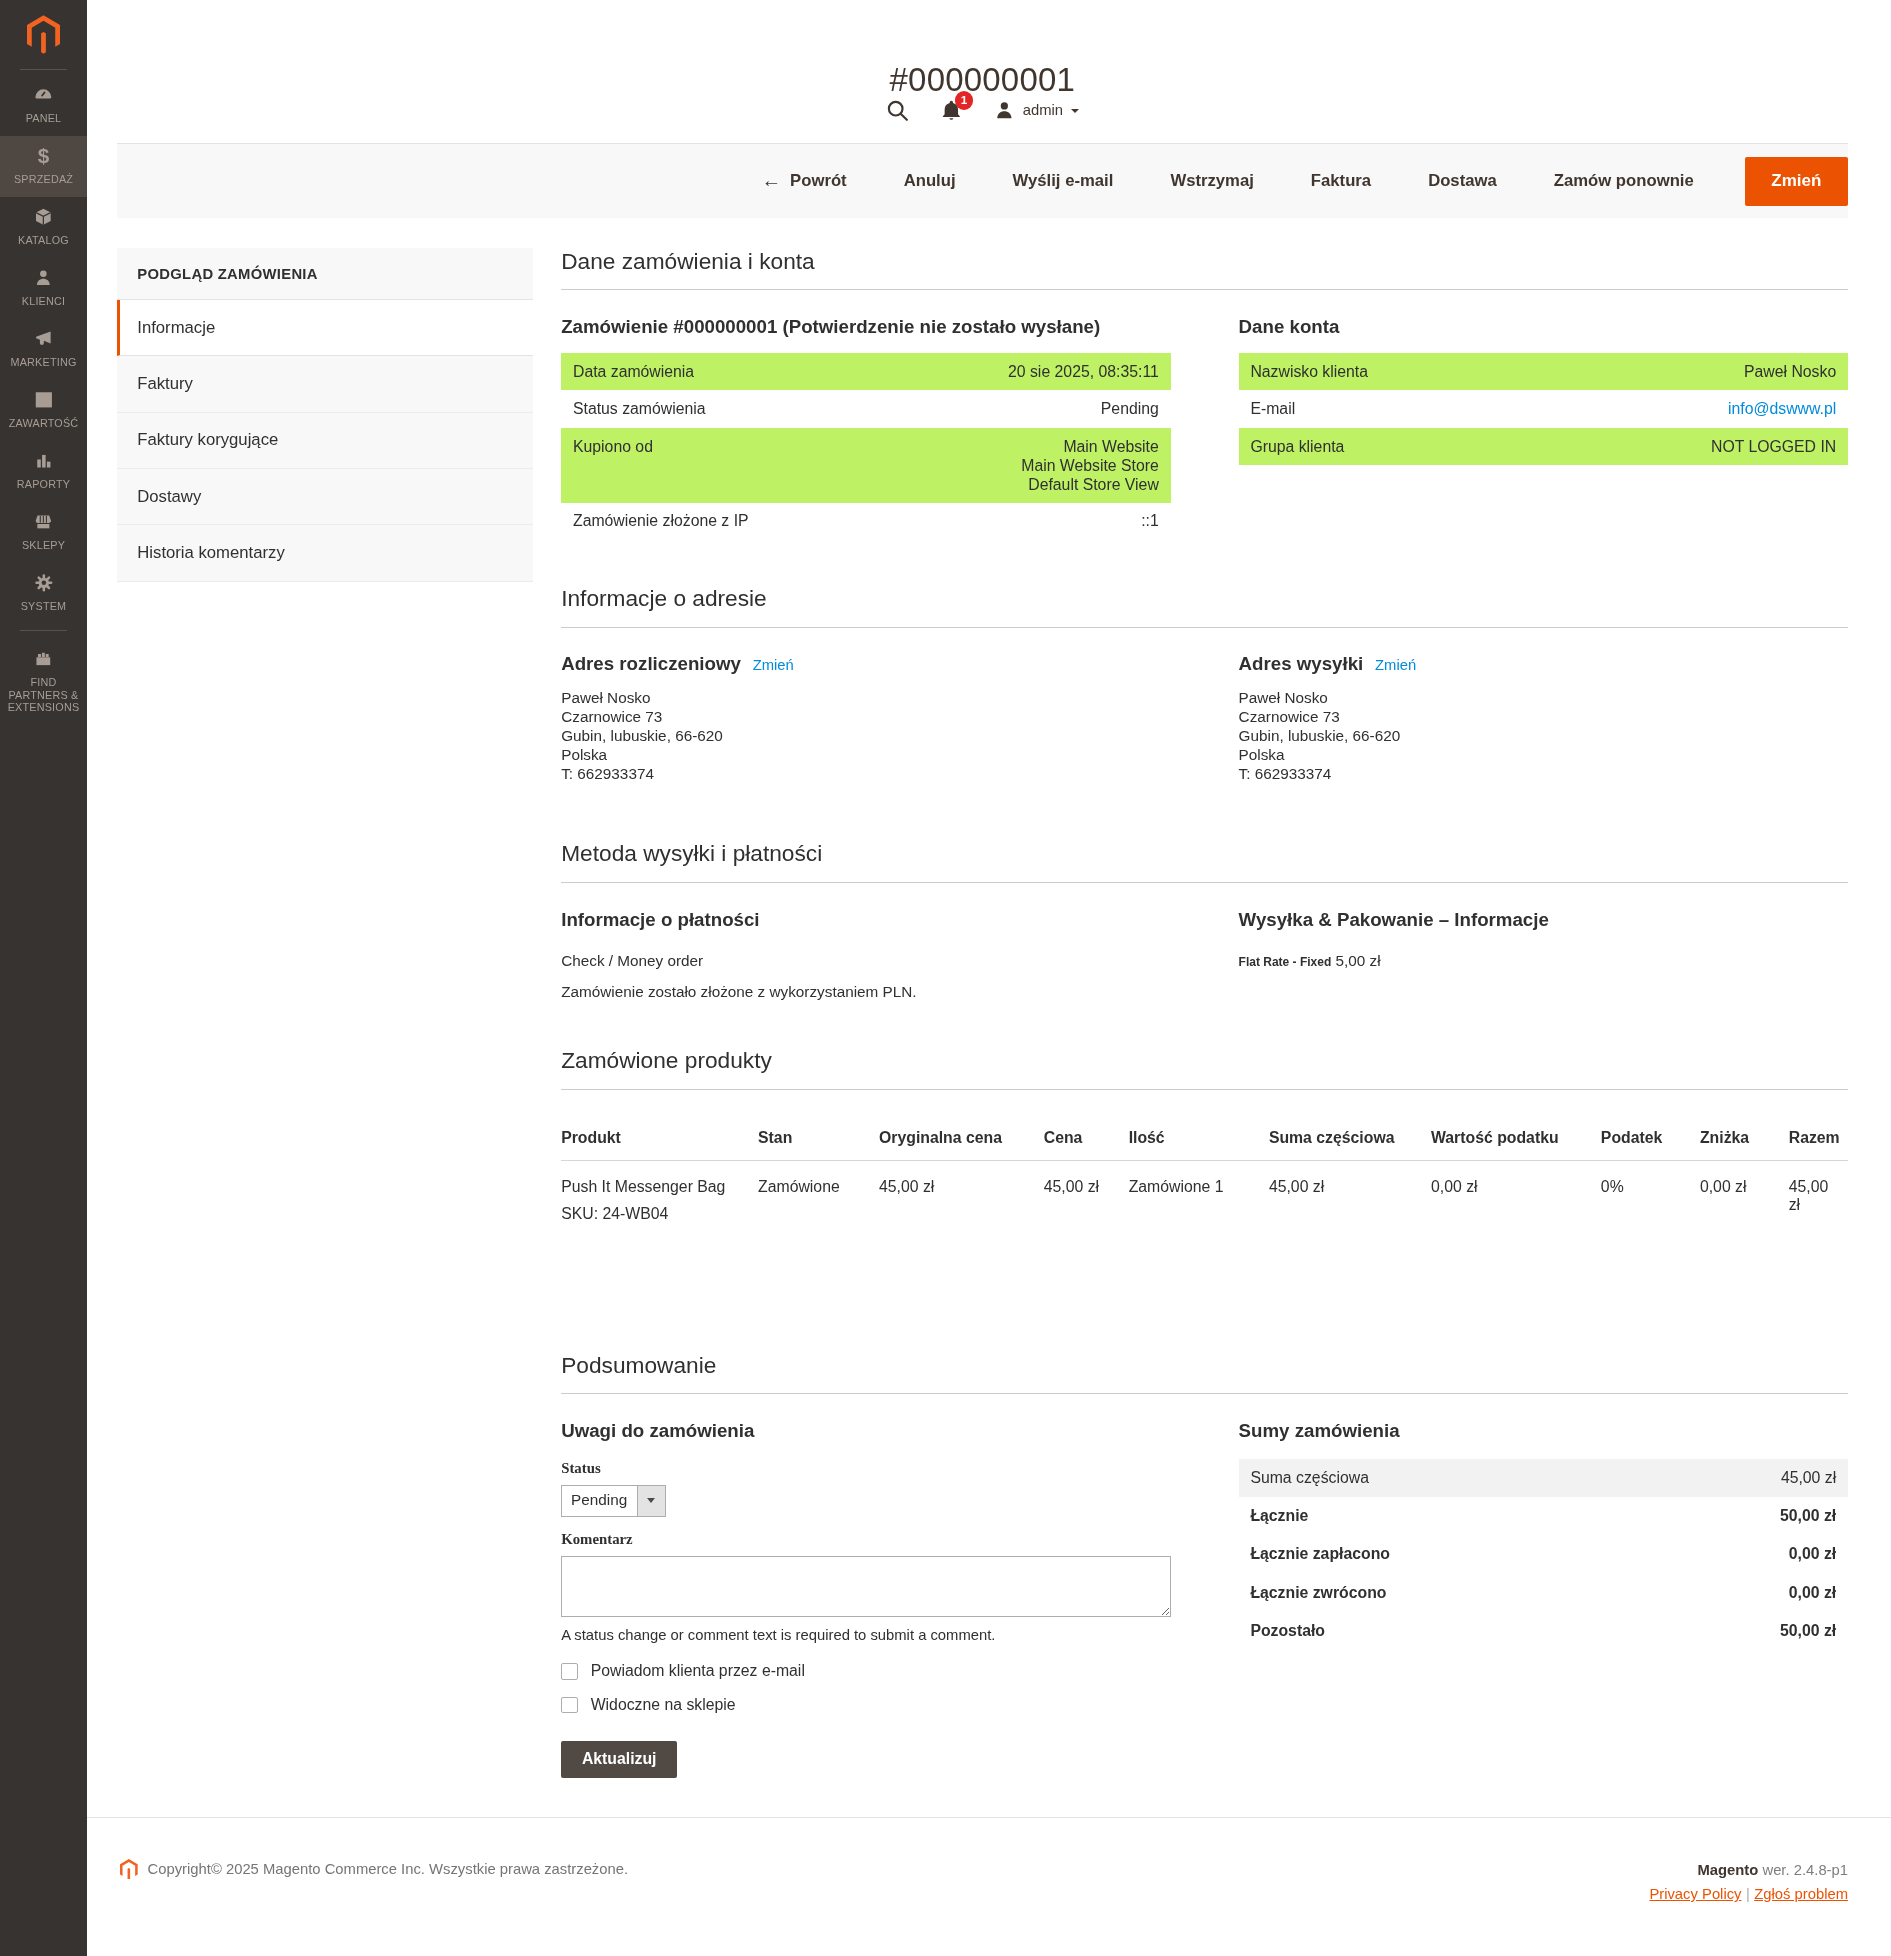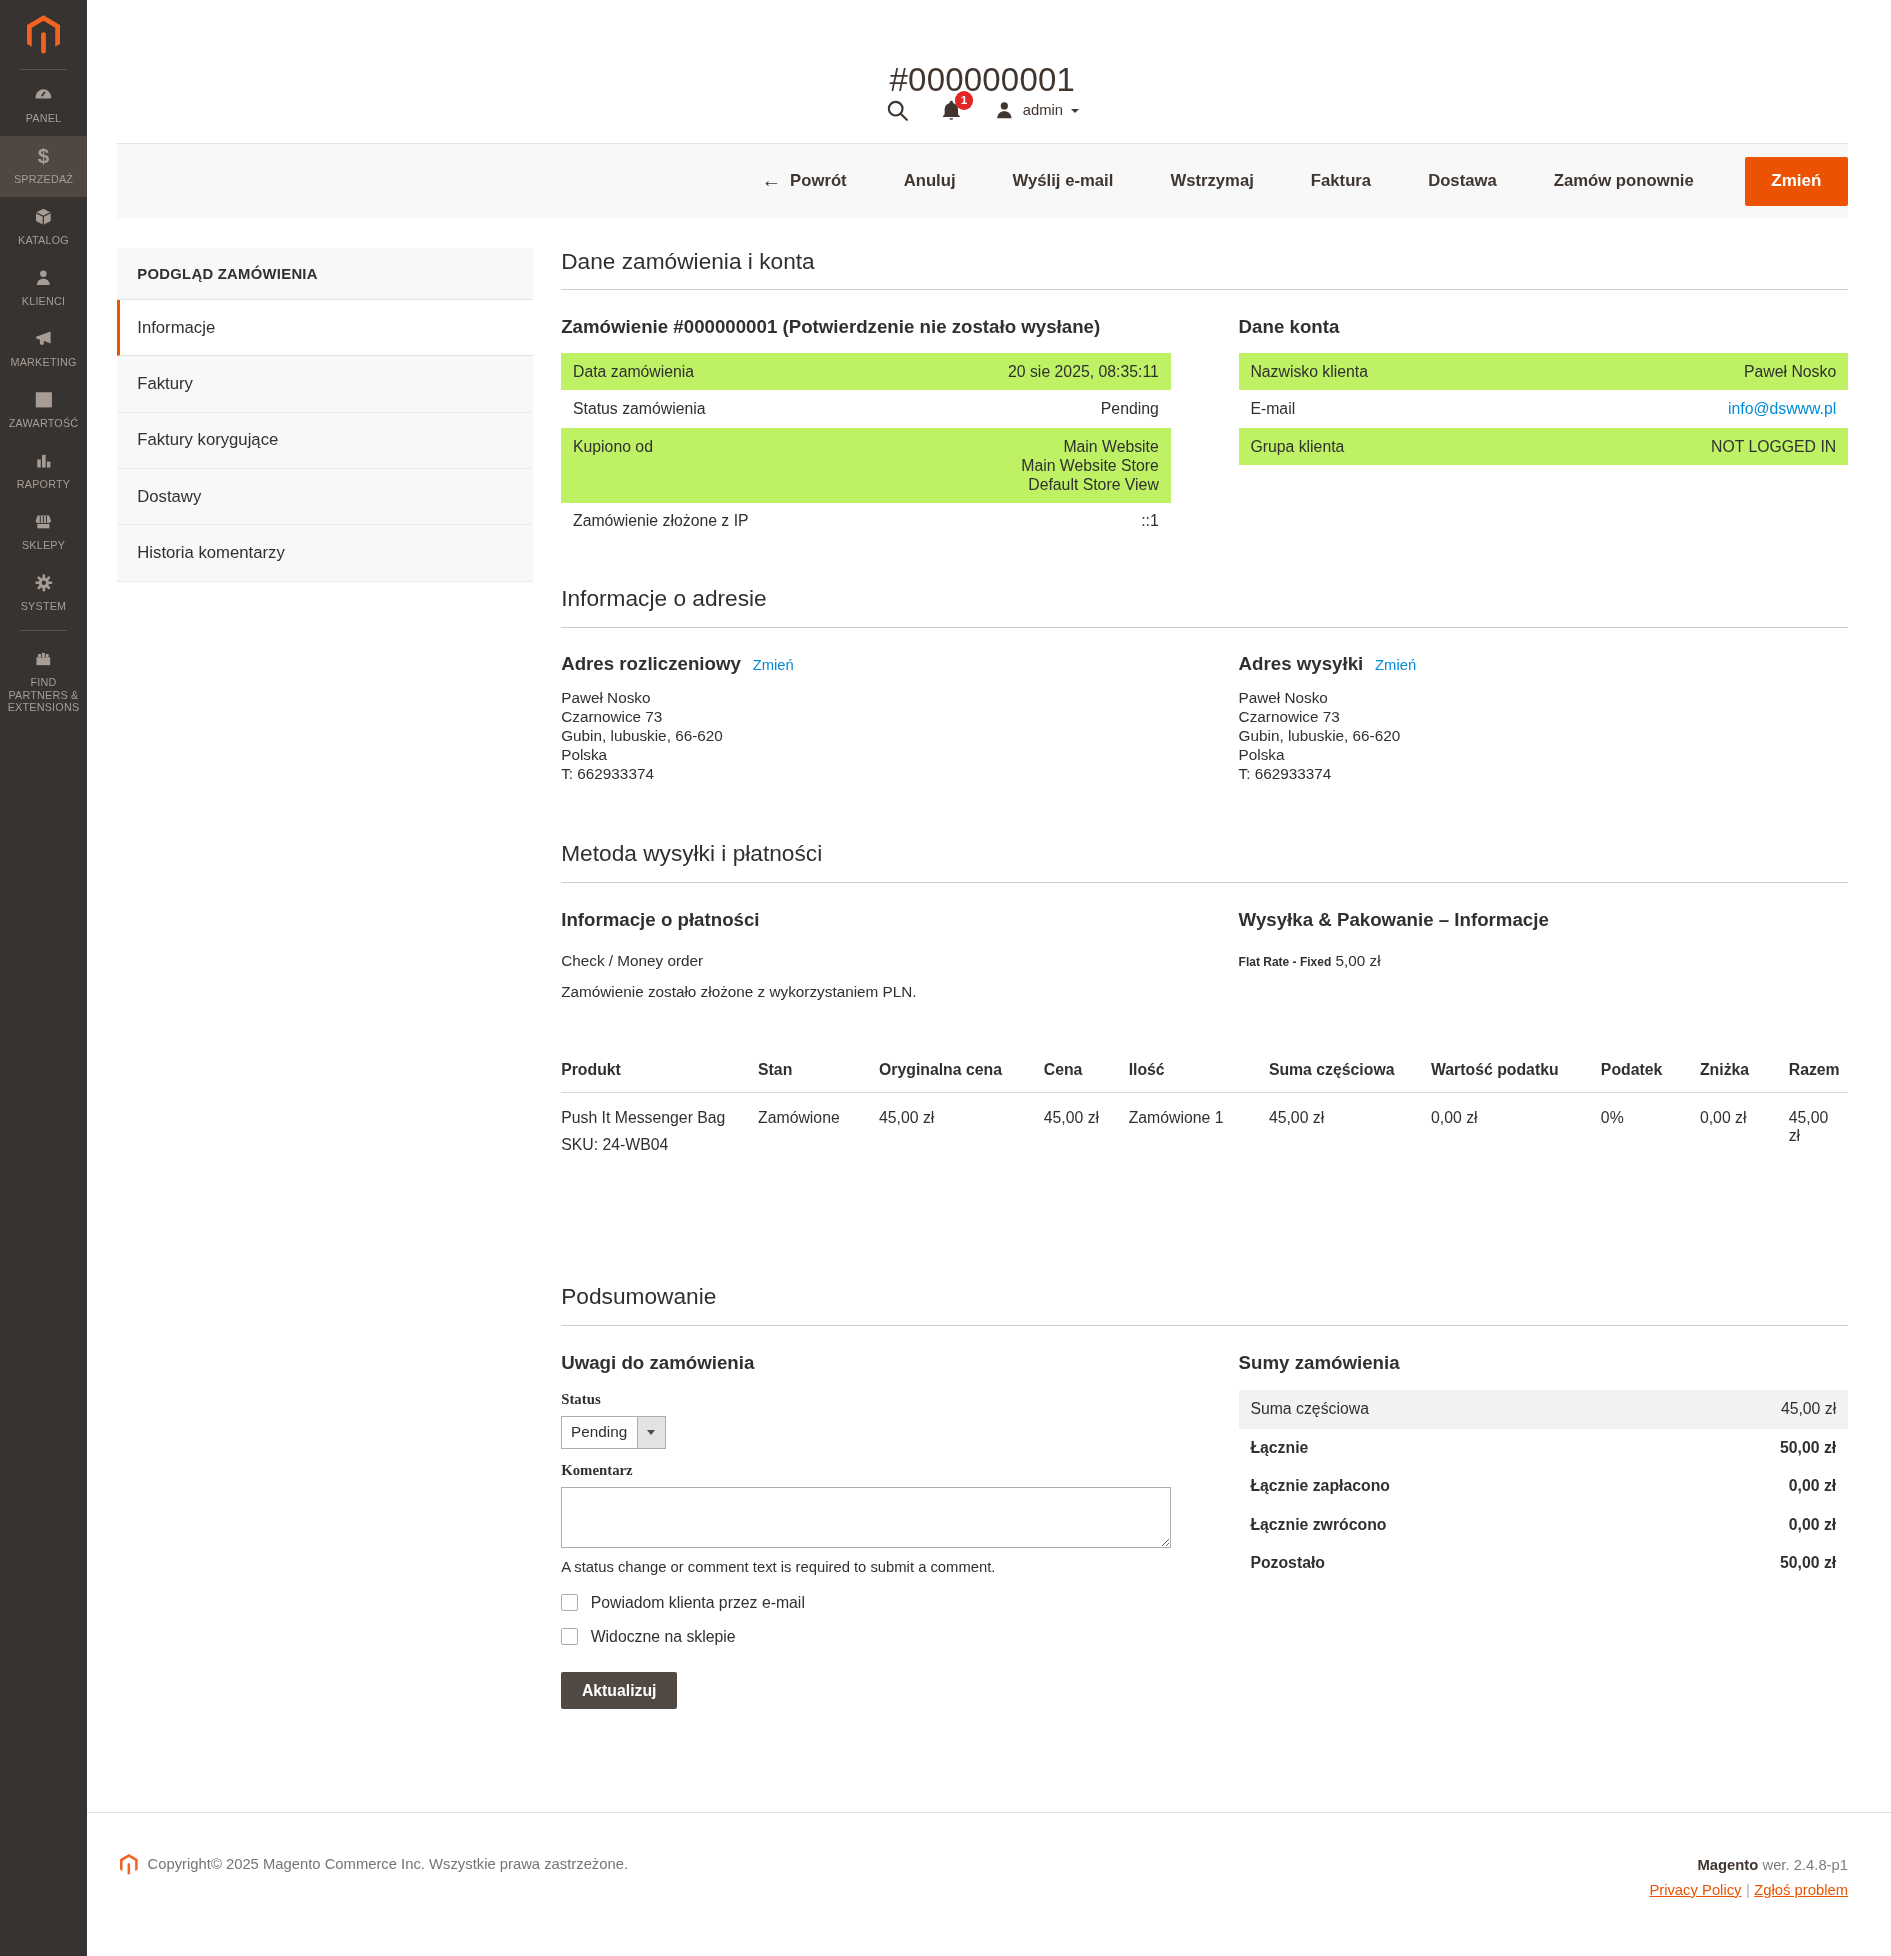--- a/index.html
+++ b/index.html
@@ -430,20 +430,21 @@
                 <h3 class="sub-title" style="margin-bottom:21.7px;">Wysyłka &amp; Pakowanie – Informacje</h3>
                 <div class="ship-line">
                   <b>Flat Rate - Fixed</b>
                   <span>5,00 zł</span>
                 </div>
               </div>
             </div>
           </div>
 
           <div class="sec" style="margin-bottom:125px;">
+            <h2 class="section-title">Zamówione produkty</h2>
             <table class="products-table">
               <colgroup>
                 <col style="width:15.3%">
                   <col style="width:9.4%">
                   <col style="width:12.8%">
                   <col style="width:6.6%">
                   <col style="width:10.9%">
                 <col style="width:12.6%">
                   <col style="width:13.2%">
                   <col style="width:7.7%">

